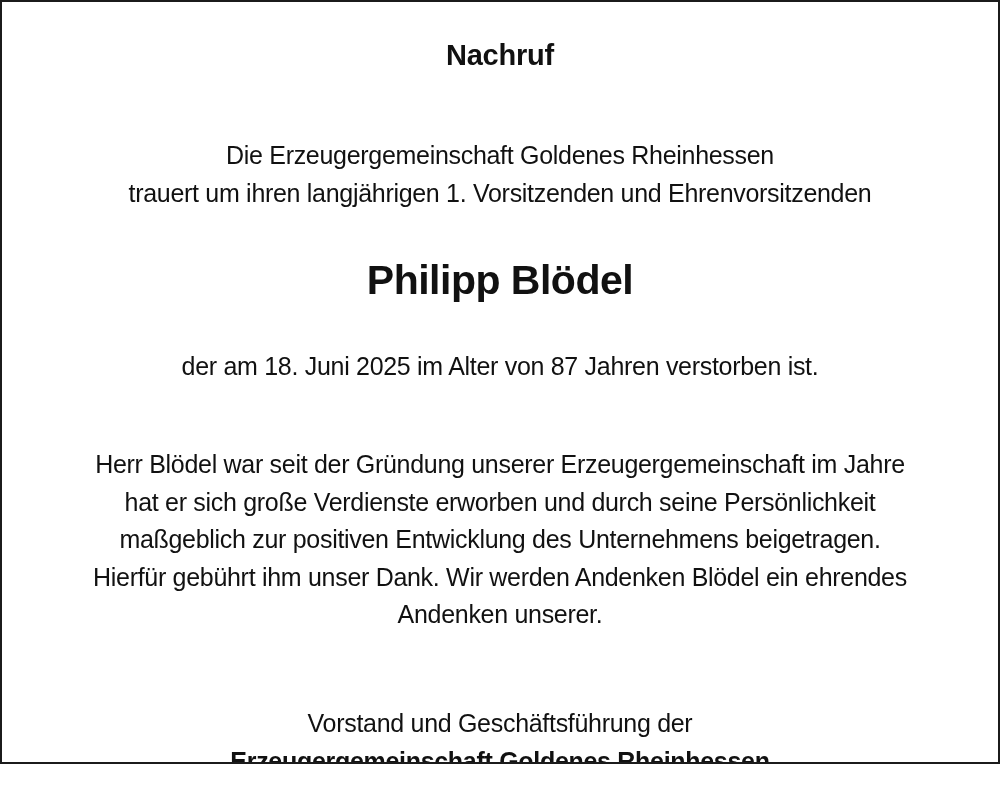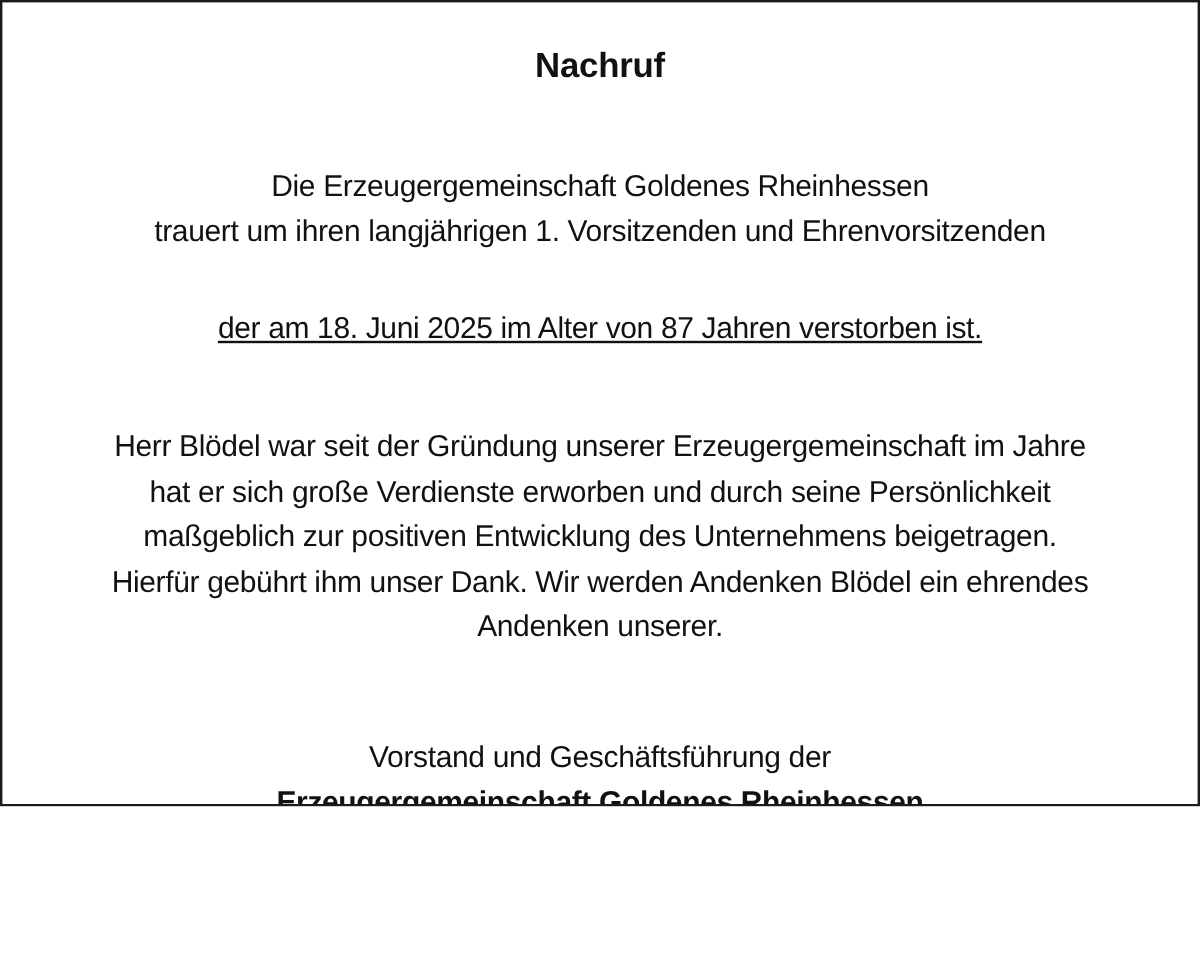--- a/index.html
+++ b/index.html
@@ -3,21 +3,21 @@
 <meta charset="utf-8">
 <style>
   html, body {
     margin: 0;
     padding: 0;
     background: #ffffff;
   }
   .page {
     position: relative;
     width: 1000px;
-    height: 672px;
+    height: 764px;
     box-sizing: border-box;
     border: 2px solid #1b1b1b;
     background: #ffffff;
     color: #111111;
     font-family: "Liberation Sans", sans-serif;
     text-align: center;
     overflow: hidden;
   }
   .title {
     margin-top: 36px;
@@ -37,21 +37,20 @@
     font-size: 41px;
     font-weight: bold;
     letter-spacing: -0.5px;
     line-height: 48px;
   }
   .death-line {
     margin-top: 46px;
     font-size: 25px;
     line-height: 32px;
     letter-spacing: -0.3px;
-    text-decoration: underline;
   }
   .body-par {
     margin-top: 64px;
     font-size: 25px;
     line-height: 37.5px;
     letter-spacing: -0.3px;
   }
   .signoff {
     margin-top: 70px;
     font-size: 25px;
@@ -68,20 +67,21 @@
 
 <div class="page">
 
   <div class="title">Nachruf</div>
 
   <div class="intro">
     <div class="line">Die Erzeugergemeinschaft Goldenes Rheinhessen</div>
     <div class="line">trauert um ihren langjährigen 1. Vorsitzenden und Ehrenvorsitzenden</div>
   </div>
 
+  <div class="name">Philipp Blödel</div>
 
   <div class="death-line line">der am 18. Juni 2025 im Alter von 87 Jahren verstorben ist.</div>
 
   <div class="body-par">
     <div class="line">Herr Blödel war seit der Gründung unserer Erzeugergemeinschaft im Jahre</div>
     <div class="line">hat er sich große Verdienste erworben und durch seine Persönlichkeit</div>
     <div class="line">maßgeblich zur positiven Entwicklung des Unternehmens beigetragen.</div>
     <div class="line">Hierfür gebührt ihm unser Dank. Wir werden Andenken Blödel ein ehrendes</div>
     <div class="line">Andenken unserer.</div>
   </div>

